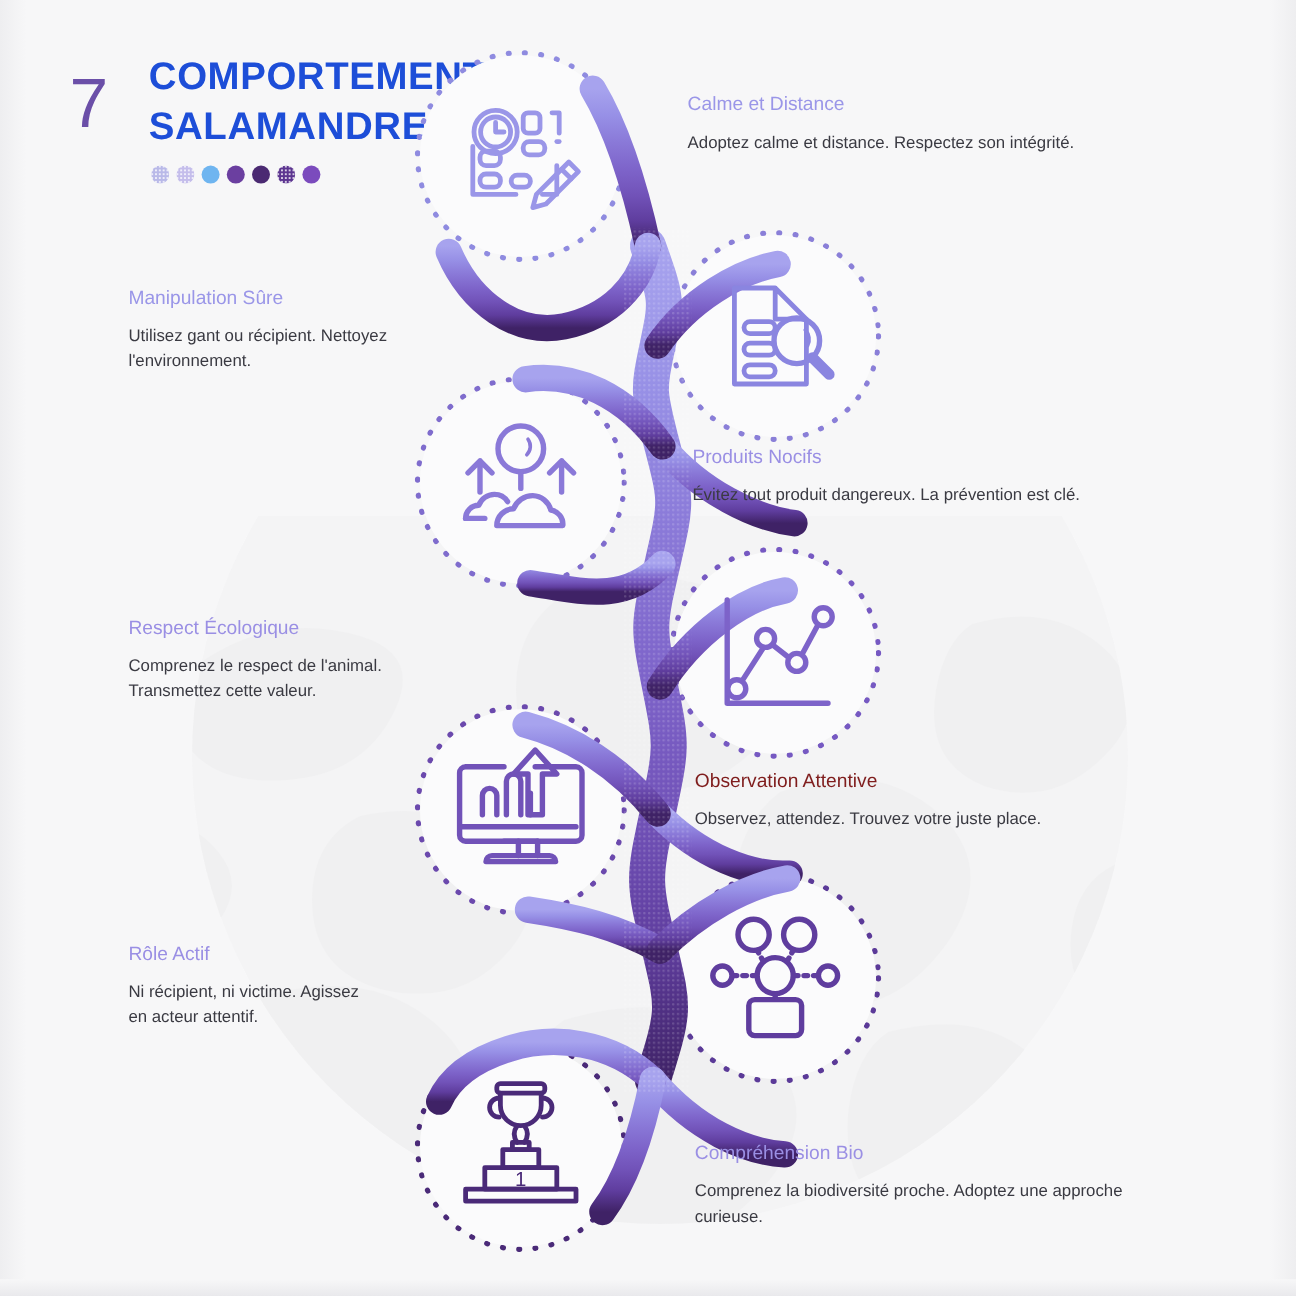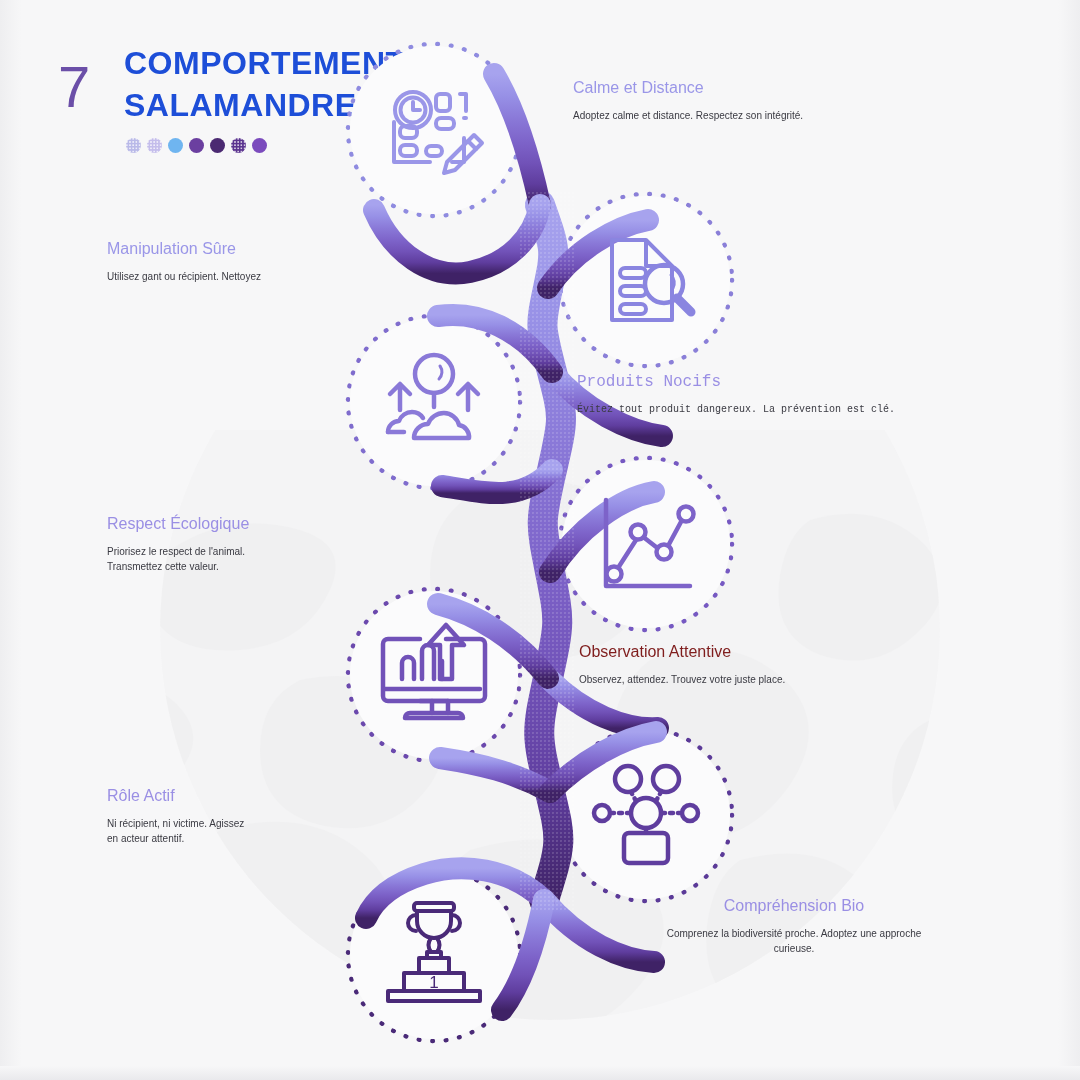--- a/index.html
+++ b/index.html
@@ -50,33 +50,33 @@
   
   #flow{position:absolute;left:0;top:0;width:1080px;height:1080px;}
 
   
   .block{position:absolute;}
   .block-title{
     font-size:16px;line-height:1.3;font-weight:400;
     margin:0 0 9px 0;white-space:nowrap;
   }
   .block-desc{
-    font-size:10px;line-height:1.52;color:#3a3a42;
+    font-size:14px;line-height:1.52;color:#3a3a42;
     margin:0;font-weight:400;
   }
   .block-desc span{display:block;white-space:nowrap;}
 
   
   #b1{left:573px;top:78px;width:420px;}
   #b2{left:107px;top:239px;width:300px;}
-  #b3{left:577px;top:372px;width:430px;font-family:Liberation Mono, monospace;}
+  #b3{left:577px;top:372px;width:430px;}
   #b4{left:107px;top:514px;width:300px;}
   #b5{left:579px;top:642px;width:400px;}
   #b6{left:107px;top:786px;width:300px;}
-  #b7{left:579px;top:896px;width:430px;text-align:center;}
+  #b7{left:579px;top:952px;width:430px;}
 </style>
 </head>
 <body>
 
 <div id="stage">
 
   <div class="edge edge-left"></div>
   <div class="edge edge-right"></div>
   <div class="edge edge-bottom"></div>
 
@@ -283,32 +283,33 @@
   <div class="block" id="b1">
     <div class="block-title" style="color: rgb(154, 150, 232);">Calme et Distance</div>
     <div class="block-desc">
         <span>Adoptez calme et distance. Respectez son intégrité.</span>
       </div>
   </div>
   <div class="block" id="b2">
     <div class="block-title" style="color: rgb(154, 150, 232);">Manipulation Sûre</div>
     <div class="block-desc">
         <span>Utilisez gant ou récipient. Nettoyez</span>
+        <span>l'environnement.</span>
       </div>
   </div>
   <div class="block" id="b3">
     <div class="block-title" style="color: rgb(154, 143, 228);">Produits Nocifs</div>
     <div class="block-desc">
         <span>Évitez tout produit dangereux. La prévention est clé.</span>
       </div>
   </div>
   <div class="block" id="b4">
     <div class="block-title" style="color: rgb(154, 143, 228);">Respect Écologique</div>
     <div class="block-desc">
-        <span>Priorisez le respect de l'animal.</span>
+        <span>Comprenez le respect de l'animal.</span>
         <span>Transmettez cette valeur.</span>
       </div>
   </div>
   <div class="block" id="b5">
     <div class="block-title" style="color: #7f1d1d;">Observation Attentive</div>
     <div class="block-desc">
         <span>Observez, attendez. Trouvez votre juste place.</span>
       </div>
   </div>
   <div class="block" id="b6">

